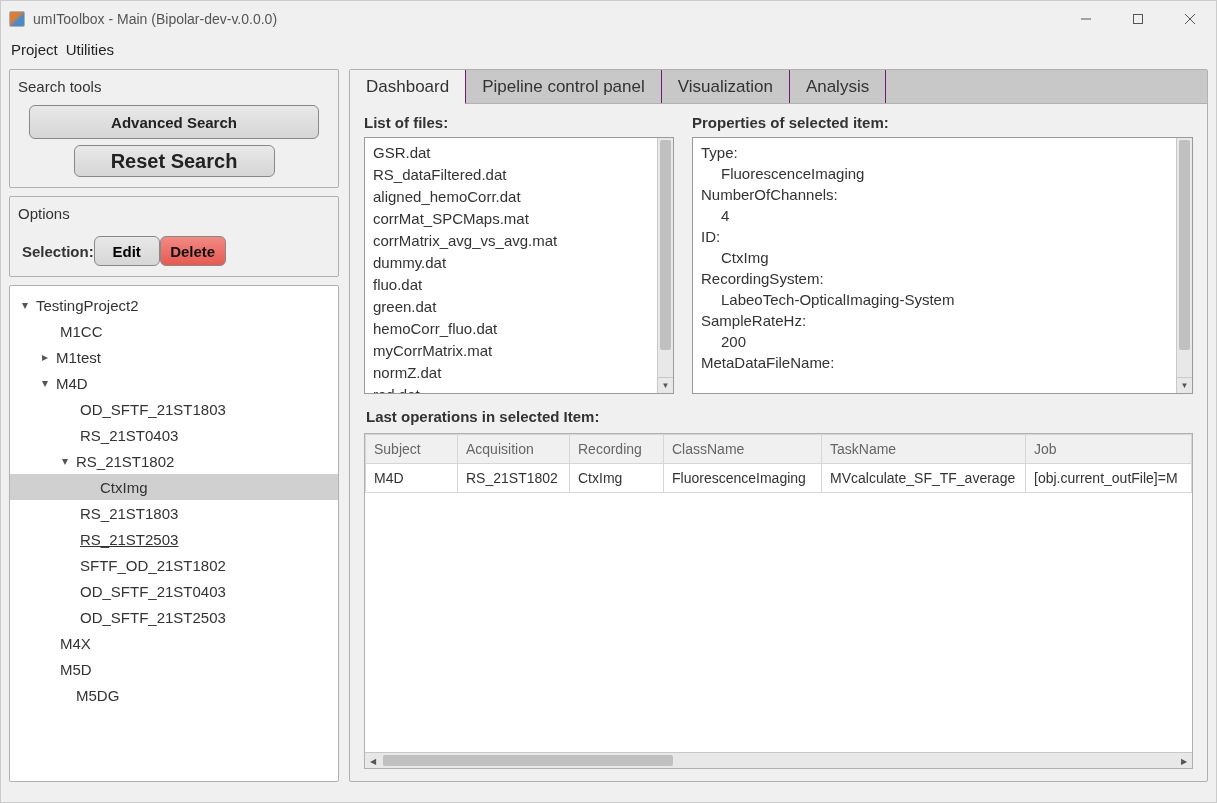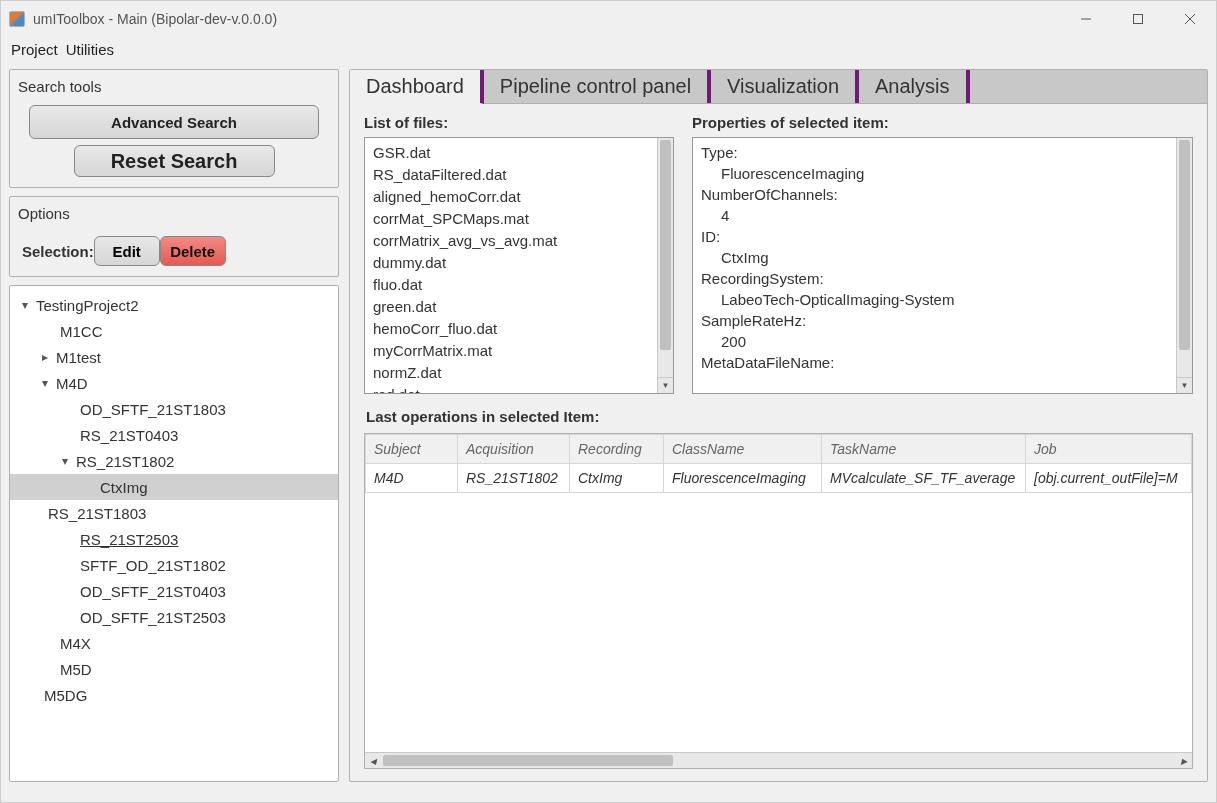--- a/index.html
+++ b/index.html
@@ -31,40 +31,40 @@
   .smbtn.red { background: linear-gradient(#f28a84,#e65a52); color: #111; }
   
   .tree-panel { flex: 1; border: 1px solid #b0b0b0; border-radius: 2px; background: #fff; padding: 6px 0; overflow: auto; font-size: 15px; }
   .tree-row { display: flex; align-items: center; height: 26px; padding-left: 8px; cursor: pointer; }
   .tree-row.selected { background: #d0d0d0; }
   .twisty { width: 14px; display: inline-flex; justify-content: center; color: #555; font-size: 12px; }
   .tree-label { padding-left: 4px; }
   
   .rightcol { flex: 1; border: 1px solid #b0b0b0; border-radius: 2px; display: flex; flex-direction: column; background: #f0f0f0; min-width: 0; }
   .tabs { display: flex; height: 34px; background: #c8c8c8; border-bottom: 1px solid #b0b0b0; }
-  .tab { padding: 0 16px; display: flex; align-items: center; border-right: 4px solid #701a75; color: #333; font-size: 20px; cursor: pointer; }
+  .tab { padding: 0 16px; display: flex; align-items: center; border-right: 1px solid #701a75; color: #333; font-size: 17px; cursor: pointer; }
   .tab.active { background: #f0f0f0; border-bottom: 1px solid #f0f0f0; margin-bottom: -1px; }
   
   .dash { flex: 1; padding: 10px 14px 12px 14px; display: flex; flex-direction: column; min-height: 0; }
   .dash-top { display: flex; gap: 18px; height: 280px; }
   .section-title { font-weight: bold; font-size: 15px; margin-bottom: 6px; }
   .files-col { width: 310px; display: flex; flex-direction: column; }
   .props-col { flex: 1; display: flex; flex-direction: column; min-width: 0; }
   
   .listbox { flex: 1; border: 1px solid #9a9a9a; background: #fff; position: relative; overflow: hidden; }
   .listbox-inner { position: absolute; left: 0; top: 0; right: 16px; bottom: 0; overflow: hidden; padding: 4px 8px; line-height: 22px; font-size: 15px; }
   .listbox .vscroll { position: absolute; right: 0; top: 0; bottom: 16px; width: 16px; background: #e8e8e8; border-left: 1px solid #c8c8c8; }
   .listbox .vscroll .thumb { position: absolute; left: 2px; right: 2px; top: 2px; height: 210px; background: #c0c0c0; border-radius: 2px; }
   .listbox .dnbtn { position: absolute; right: 0; bottom: 0; width: 16px; height: 16px; background: #e8e8e8; border-left: 1px solid #c8c8c8; border-top: 1px solid #c8c8c8; display:flex; align-items:center; justify-content:center; font-size:8px; color:#555;}
   
   .props-inner { padding: 4px 8px; line-height: 21px; font-size: 15px; }
   .props-inner .ind { padding-left: 20px; }
   
   .ops-title { font-weight: bold; font-size: 15px; margin: 14px 0 8px 2px; }
-  .table-wrap { flex:1; border: 1px solid #b0b0b0; background: #fff; display: flex; flex-direction: column; min-height: 0; font-style: italic; }
+  .table-wrap { flex:1; border: 1px solid #b0b0b0; background: #fff; display: flex; flex-direction: column; min-height: 0; }
   table { border-collapse: collapse; width: 100%; table-layout: fixed; }
   th, td { border: 1px solid #d6d6d6; padding: 6px 8px; text-align: left; font-size: 14px; overflow: hidden; white-space: nowrap; text-overflow: clip; }
   th { background: #f0f0f0; color: #666; font-weight: normal; }
   .table-body { flex:1; }
   .hscroll { height: 16px; background: #e8e8e8; border-top: 1px solid #c8c8c8; position: relative; }
   .hscroll .lbtn, .hscroll .rbtn { position:absolute; top:0; width:16px; height:16px; display:flex; align-items:center; justify-content:center; font-size:8px; color:#555;}
   .hscroll .lbtn{left:0;} .hscroll .rbtn{right:0;}
   .hscroll .thumb { position:absolute; left:18px; width: 290px; top:2px; bottom:2px; background: #c0c0c0; border-radius:2px; }
   
   .file-item, .tree-label, .tab, .props-inner div { user-select: none; }
@@ -141,42 +141,42 @@
             <div class="tree-row" style="padding-left: 66px;">
               <span class="tree-label">RS_21ST0403</span>
             </div>
             <div class="tree-row" style="padding-left: 48px;">
               <span class="twisty">▾</span>
               <span class="tree-label">RS_21ST1802</span>
             </div>
             <div class="tree-row selected" style="padding-left: 86px;">
               <span class="tree-label">CtxImg</span>
             </div>
-            <div class="tree-row" style="padding-left: 34px;">
+            <div class="tree-row" style="padding-left: 66px;">
               <span class="tree-label">RS_21ST1803</span>
             </div>
             <div class="tree-row" style="padding-left: 66px; text-decoration: underline;">
               <span class="tree-label">RS_21ST2503</span>
             </div>
             <div class="tree-row" style="padding-left: 66px;">
               <span class="tree-label">SFTF_OD_21ST1802</span>
             </div>
             <div class="tree-row" style="padding-left: 66px;">
               <span class="tree-label">OD_SFTF_21ST0403</span>
             </div>
             <div class="tree-row" style="padding-left: 66px;">
               <span class="tree-label">OD_SFTF_21ST2503</span>
             </div>
             <div class="tree-row" style="padding-left: 46px;">
               <span class="tree-label">M4X</span>
             </div>
             <div class="tree-row" style="padding-left: 46px;">
               <span class="tree-label">M5D</span>
             </div>
-            <div class="tree-row" style="padding-left: 30px;">
+            <div class="tree-row" style="padding-left: 62px;">
               <span class="tree-label">M5DG</span>
             </div>
           </div>
       </div>
     </div>
 
     <div class="rightcol">
       <div class="tabs">
         <div class="tab active">Dashboard</div>
         <div class="tab">Pipeline control panel</div>

